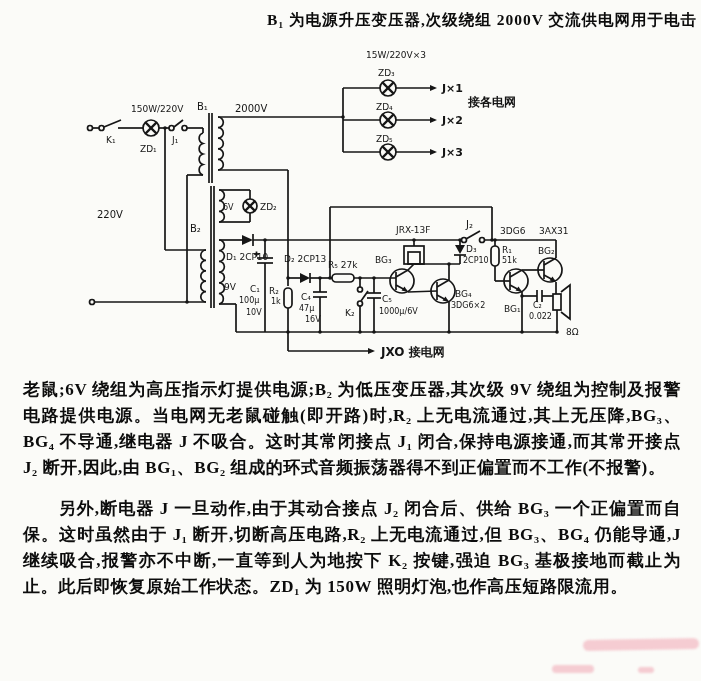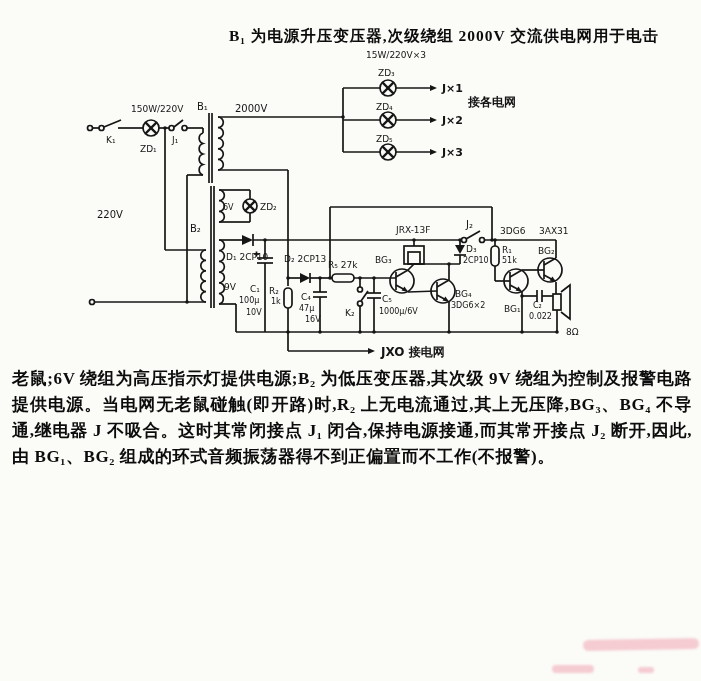--- a/index.html
+++ b/index.html
@@ -1,30 +1,30 @@
 <!DOCTYPE html>
 <html><head>
 <meta charset="utf-8">
 <style>
   html,body{margin:0;padding:0;}
   body{width:701px;height:681px;background:#e9e9e7;}
   .page{position:relative;width:701px;height:681px;background:#fbfbf8;overflow:hidden;
         font-family:"Liberation Serif","DejaVu Serif",serif;color:#0c0c0c;}
-  .caption{position:absolute;top:26px;left:229px;right:4px;
-           font-size:15.5px;font-weight:700;letter-spacing:1px;white-space:nowrap;}
+  .caption{position:absolute;top:10px;left:229px;right:4px;
+           font-size:15.5px;font-weight:700;letter-spacing:1px;white-space:nowrap;text-align:right;}
   svg.schematic{position:absolute;top:0;left:0;}
   svg.schematic line,svg.schematic path,svg.schematic rect,svg.schematic circle,svg.schematic polyline{
       stroke:#161616;stroke-width:1.7;fill:none;}
   svg.schematic polygon{fill:#161616;stroke:none;}
   svg.schematic .dot{fill:#161616;stroke:none;}
   svg.schematic .term{fill:#fbfbf8;}
   svg.schematic .lampx{stroke-width:2.2;}
   svg.schematic text{fill:#141414;stroke:none;font-family:"DejaVu Sans","Liberation Sans",sans-serif;}
   .textblock{position:absolute;top:362px;left:8px;width:688px;}
-  .textblock p{margin:4px;font-size:17px;line-height:26px;font-weight:700;
+  .textblock p{margin:15px;font-size:17px;line-height:26px;font-weight:700;
                text-align:justify;letter-spacing:0.6px;text-indent:2.1em;}
   .textblock p.noindent{text-indent:0;}
   .smudge{position:absolute;background:rgba(235,110,135,0.33);border-radius:6px;filter:blur(1px);}
   .s1{left:583px;top:639px;width:116px;height:11px;transform:rotate(-1deg);}
   .s2{left:552px;top:665px;width:42px;height:8px;}
   .s3{left:638px;top:667px;width:16px;height:6px;}
 </style>
 </head>
 <body>
 
@@ -321,18 +321,19 @@
         <text x="504" y="312" font-size="9">BG₁</text>
         <text x="533" y="308" font-size="8">C₂</text>
         <text x="529" y="319" font-size="8">0.022</text>
         <text x="566" y="335" font-size="9">8Ω</text>
         <text x="381" y="356" font-size="12" font-weight="bold">JXO 接电网</text>
       </g>
   </svg>
 
   <div class="textblock">
     <p class="noindent">老鼠;6V 绕组为高压指示灯提供电源;B₂ 为低压变压器,其次级 9V 绕组为控制及报警电路提供电源。当电网无老鼠碰触(即开路)时,R₂ 上无电流通过,其上无压降,BG₃、BG₄ 不导通,继电器 J 不吸合。这时其常闭接点 J₁ 闭合,保持电源接通,而其常开接点 J₂ 断开,因此,由 BG₁、BG₂ 组成的环式音频振荡器得不到正偏置而不工作(不报警)。</p>
+    <p>另外,断电器 J 一旦动作,由于其动合接点 J₂ 闭合后、供给 BG₃ 一个正偏置而自保。这时虽然由于 J₁ 断开,切断高压电路,R₂ 上无电流通过,但 BG₃、BG₄ 仍能导通,J 继续吸合,报警亦不中断,一直等到人为地按下 K₂ 按键,强迫 BG₃ 基极接地而截止为止。此后即恢复原始工作状态。ZD₁ 为 150W 照明灯泡,也作高压短路限流用。</p>
   </div>
 
   <div class="smudge s1"></div>
   <div class="smudge s2"></div>
   <div class="smudge s3"></div>
 </div>
 
 </body></html>

